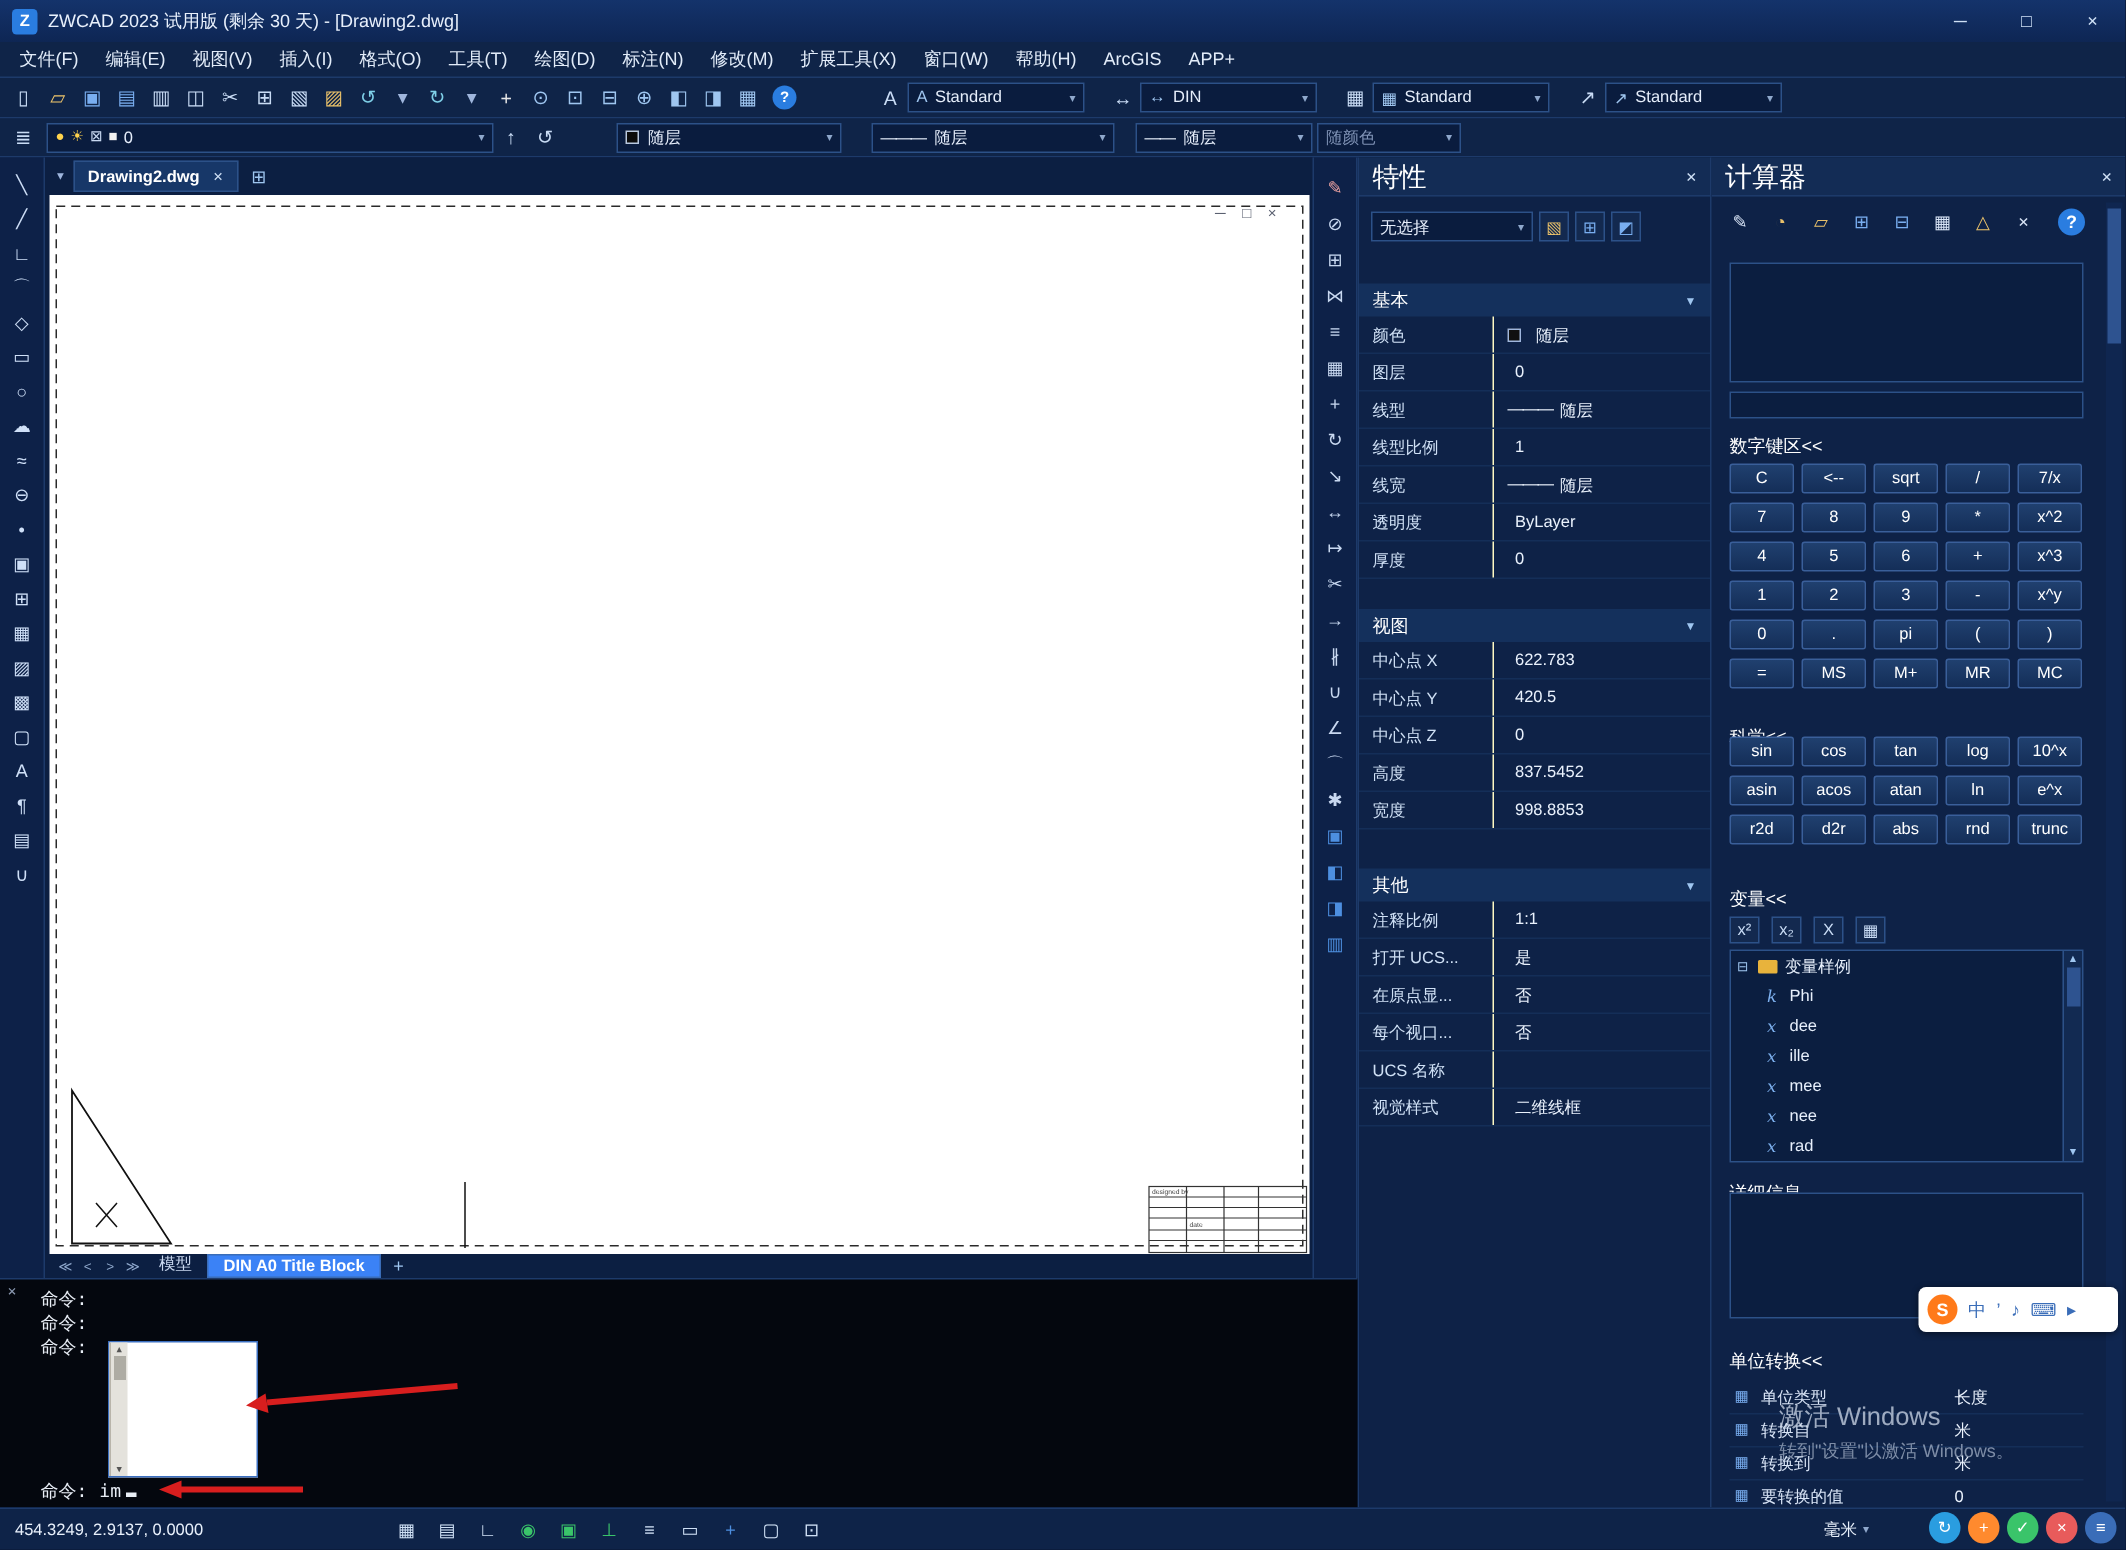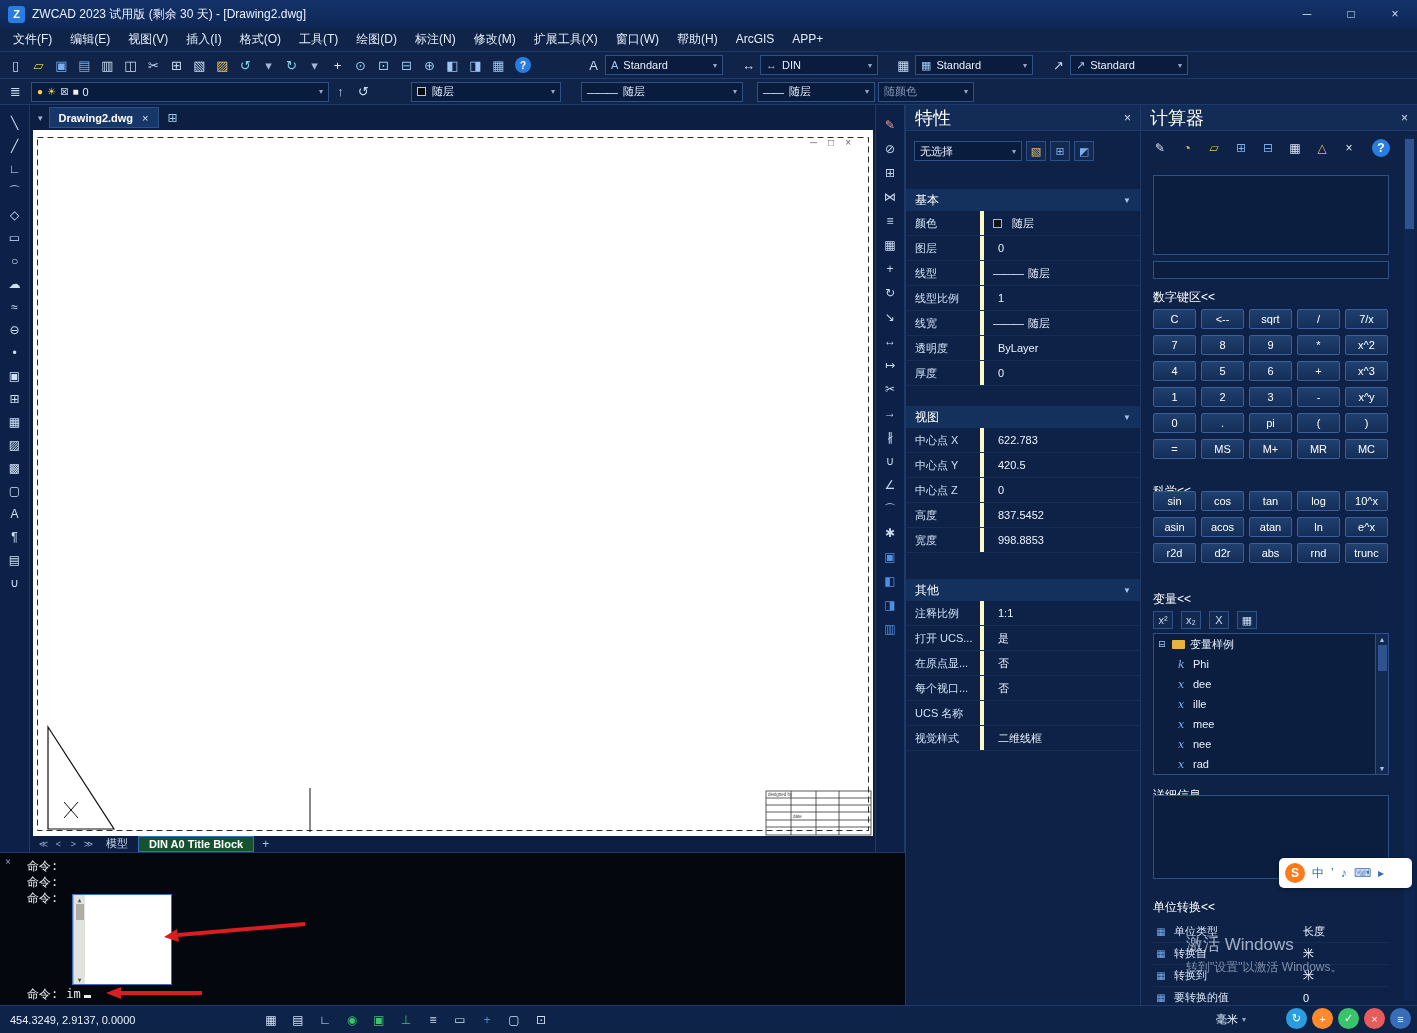--- a/index.html
+++ b/index.html
@@ -54,37 +54,37 @@
 .doc-tab .x{margin-left:9px;color:#cfe0f5;font-weight:normal;}
 .dt-new{margin-left:9px;color:#9fc6f0;font-size:12px;}
 
 .canvas{left:33px;top:130px;width:840px;height:706px;background:#fff;}
 .cv-svg{position:absolute;left:0;top:0;}
 .doc-btns{position:absolute;left:777px;top:7px;display:flex;gap:11px;color:#5a6070;font-size:10px;}
 
 .layout-tabbar{left:30px;top:836px;width:845px;height:16px;display:flex;align-items:center;background:#0c1f42;padding-left:6px;}
 .lt-nav{color:#8fa8cc;font-size:9px;width:15px;text-align:center;}
 .lt-tab{padding:0 10px;font-size:11px;color:#c9d8ef;height:16px;line-height:15px;}
-.lt-tab.active{color:#fff;font-weight:bold;background:#14532d;border:1px solid #3a6db8;}
+.lt-tab.active{color:#fff;font-weight:bold;background:#3b82f6;border:1px solid #3a6db8;}
 .lt-add{margin-left:8px;color:#9fc6f0;font-size:12px;}
 
 
 .panel{background:#0e2247;border-left:1px solid #1d3a6a;overflow:hidden;}
 .props{left:905px;top:105px;width:235px;height:900px;}
 .phead{height:26px;display:flex;align-items:center;padding:0 9px;background:#132c55;border-bottom:1px solid #1d3a6a;}
 .phead .t{font-size:18px;color:#fff;}
 .phead .x{margin-left:auto;color:#cfe0f5;font-size:12px;}
 .sel-row{display:flex;align-items:center;margin:10px 8px 0;gap:4px;}
 .sel-combo{width:108px;}
 .mini-btn{width:20px;height:20px;border:1px solid #2c5188;background:#13294f;display:flex;align-items:center;justify-content:center;font-size:11px;}
 .psec1{margin-top:28px;} .psec2{margin-top:20px;} .psec3{margin-top:26px;}
 .psec-h{height:22px;display:flex;align-items:center;padding:0 9px;background:#14305c;color:#fff;font-size:12px;}
 .psec-h .arr{margin-left:auto;font-size:8px;color:#9fc6f0;}
 .prow{display:flex;height:25px;border-bottom:1px solid #142e58;align-items:center;}
-.plabel{width:78px;padding-left:9px;font-size:11px;color:#cfe0f5;border-right:4px solid #fef9c3;height:100%;display:flex;align-items:center;}
+.plabel{width:90px;padding-left:9px;font-size:11px;color:#cfe0f5;border-right:1px solid #fef9c3;height:100%;display:flex;align-items:center;}
 .pval{flex:1;padding-left:9px;display:flex;align-items:center;font-size:11px;color:#eaf2fd;}
 .pswatch{display:none;width:9px;height:9px;border:1px solid #9fb6dd;margin-right:5px;}
 .pswatch[style]{display:inline-block;}
 .pline{margin-right:5px;letter-spacing:-1px;}
 
 
 .calc{left:1140px;top:105px;width:277px;height:900px;}
 .ctb{position:absolute;top:34px;left:10px;display:flex;gap:9px;}
 .ctb .ticon{width:18px;height:18px;font-size:12px;}
 .cdisp{position:absolute;left:12px;width:236px;background:#0b1e40;border:1px solid #2c5188;color:#eaf2fd;font-size:11px;padding:2px 4px;}

